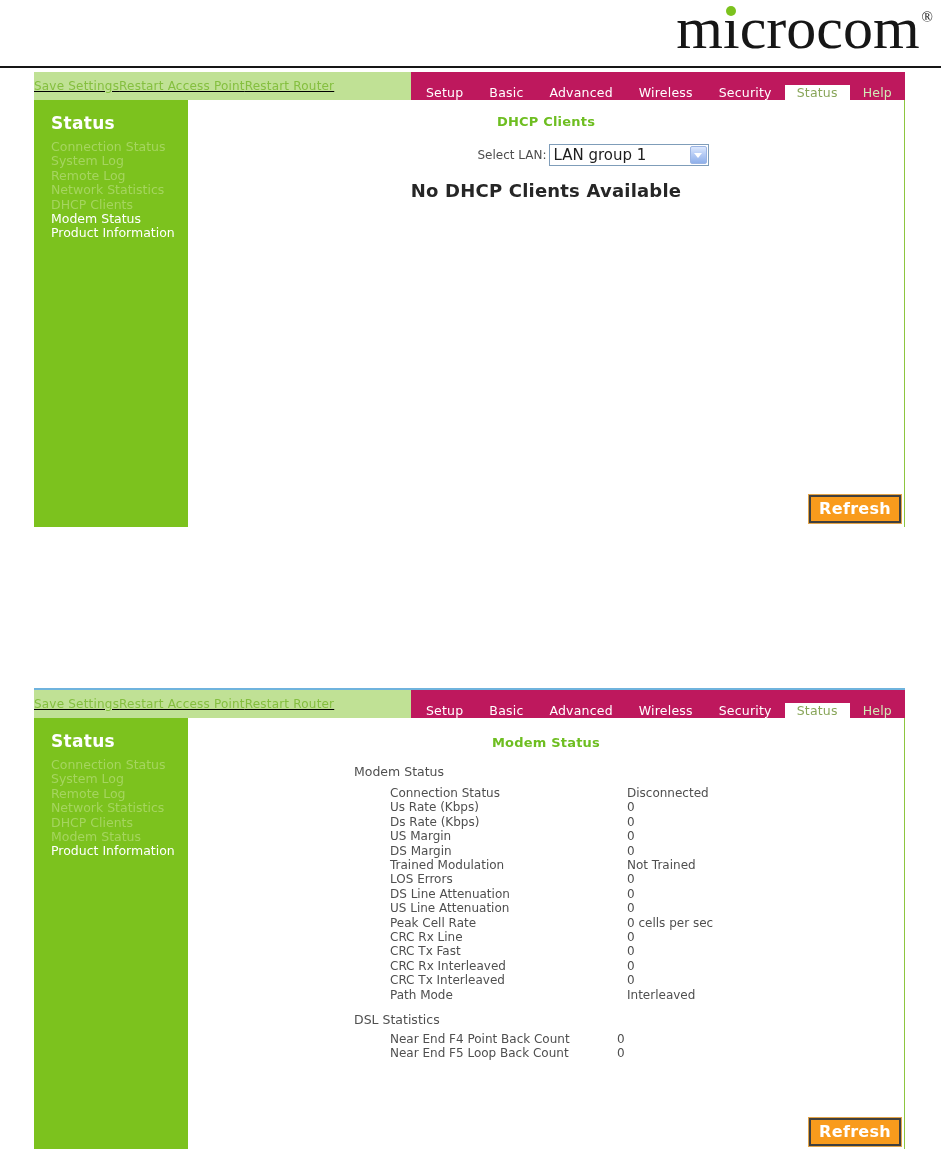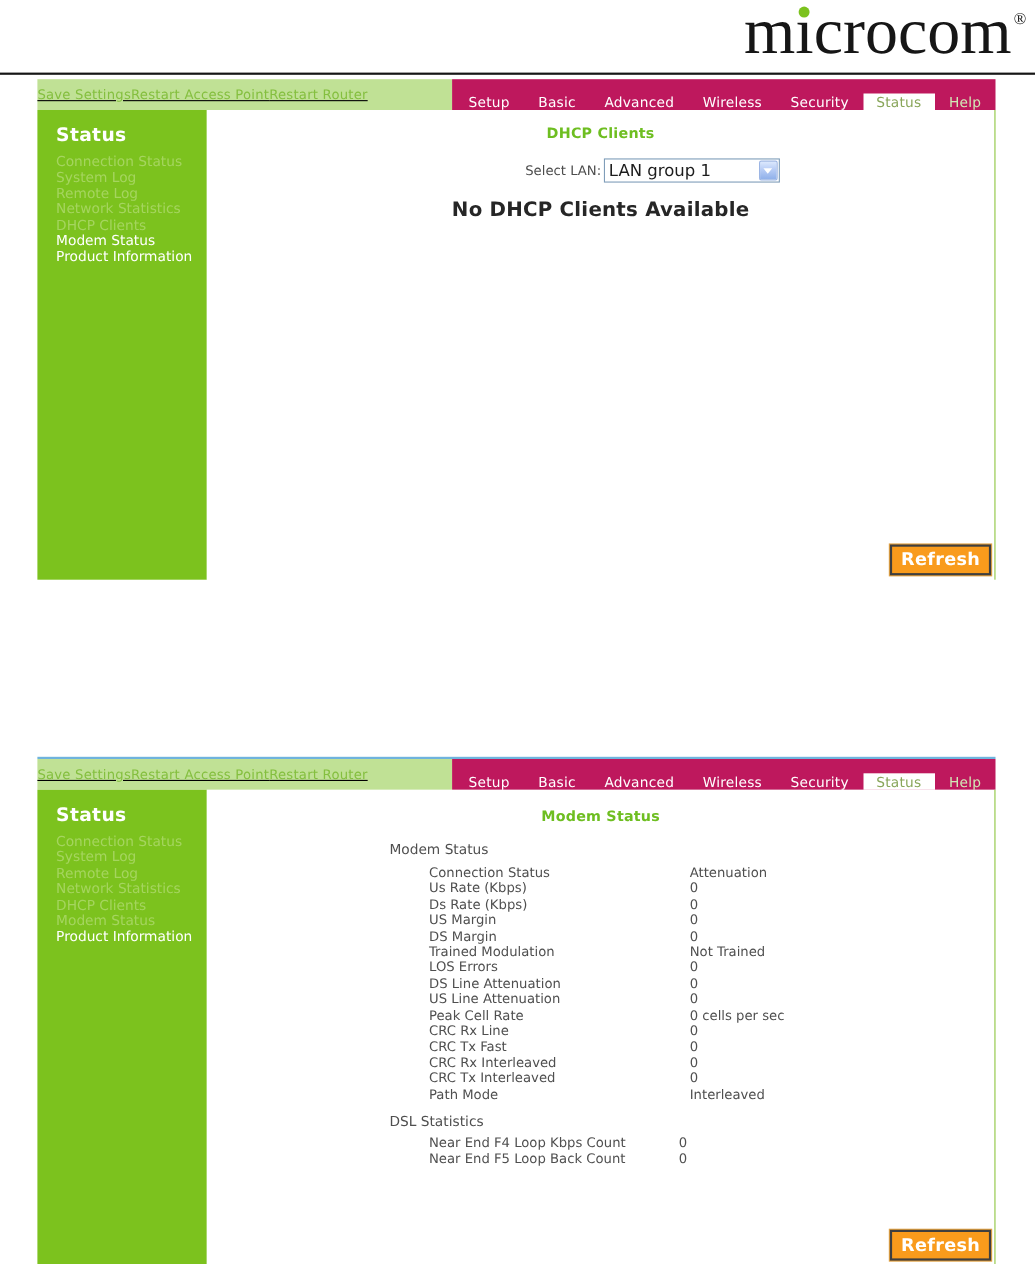--- a/index.html
+++ b/index.html
@@ -154,40 +154,40 @@
         <div class="sb-item">Network Statistics</div>
         <div class="sb-item">DHCP Clients</div>
         <div class="sb-item">Modem Status</div>
         <div class="sb-item white">Product Information</div>
       </div>
       <div class="main">
         <div class="page-title">Modem Status</div>
 
         <div class="section-label modem-section-label">Modem Status</div>
         <div class="rows modem-rows">
-          <div class="row"><span class="lbl">Connection Status</span><span class="val">Attenuation</span></div>
+          <div class="row"><span class="lbl">Connection Status</span><span class="val">Disconnected</span></div>
           <div class="row"><span class="lbl">Us Rate (Kbps)</span><span class="val">0</span></div>
           <div class="row"><span class="lbl">Ds Rate (Kbps)</span><span class="val">0</span></div>
           <div class="row"><span class="lbl">US Margin</span><span class="val">0</span></div>
           <div class="row"><span class="lbl">DS Margin</span><span class="val">0</span></div>
           <div class="row"><span class="lbl">Trained Modulation</span><span class="val">Not Trained</span></div>
           <div class="row"><span class="lbl">LOS Errors</span><span class="val">0</span></div>
           <div class="row"><span class="lbl">DS Line Attenuation</span><span class="val">0</span></div>
           <div class="row"><span class="lbl">US Line Attenuation</span><span class="val">0</span></div>
           <div class="row"><span class="lbl">Peak Cell Rate</span><span class="val">0 cells per sec</span></div>
           <div class="row"><span class="lbl">CRC Rx Line</span><span class="val">0</span></div>
           <div class="row"><span class="lbl">CRC Tx Fast</span><span class="val">0</span></div>
           <div class="row"><span class="lbl">CRC Rx Interleaved</span><span class="val">0</span></div>
           <div class="row"><span class="lbl">CRC Tx Interleaved</span><span class="val">0</span></div>
           <div class="row"><span class="lbl">Path Mode</span><span class="val">Interleaved</span></div>
         </div>
 
         <div class="section-label dsl-section-label">DSL Statistics</div>
         <div class="rows dsl-rows">
-          <div class="row"><span class="lbl">Near End F4 Loop Kbps Count</span><span class="val">0</span></div>
+          <div class="row"><span class="lbl">Near End F4 Point Back Count</span><span class="val">0</span></div>
           <div class="row"><span class="lbl">Near End F5 Loop Back Count</span><span class="val">0</span></div>
         </div>
 
         <button class="refresh">Refresh</button>
       </div>
     </div>
   </div>
 
 </div>
 

